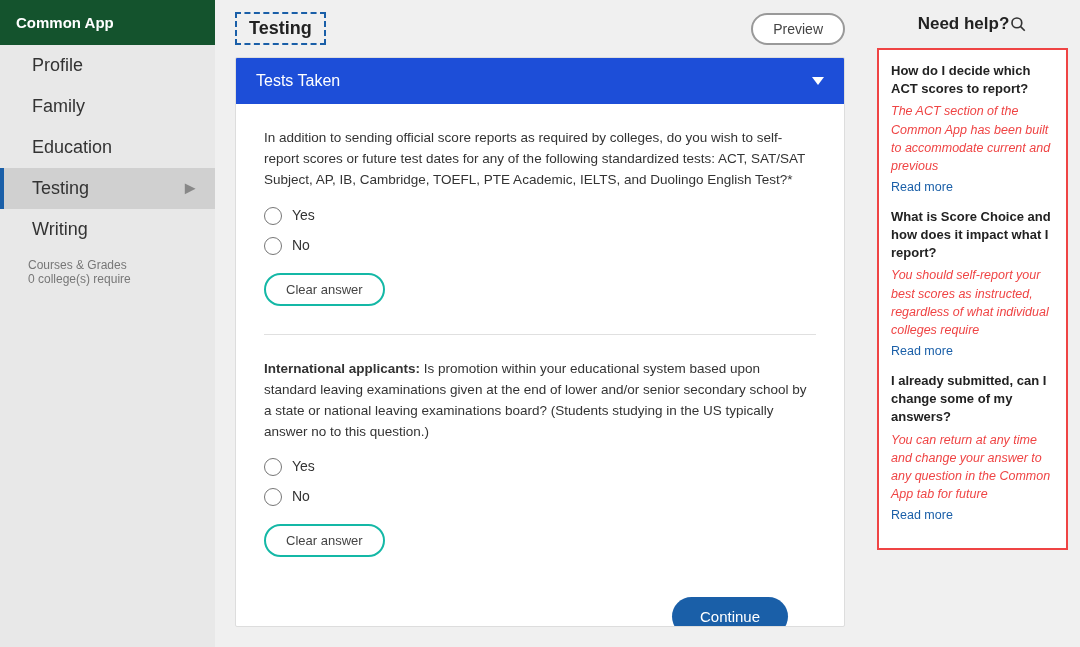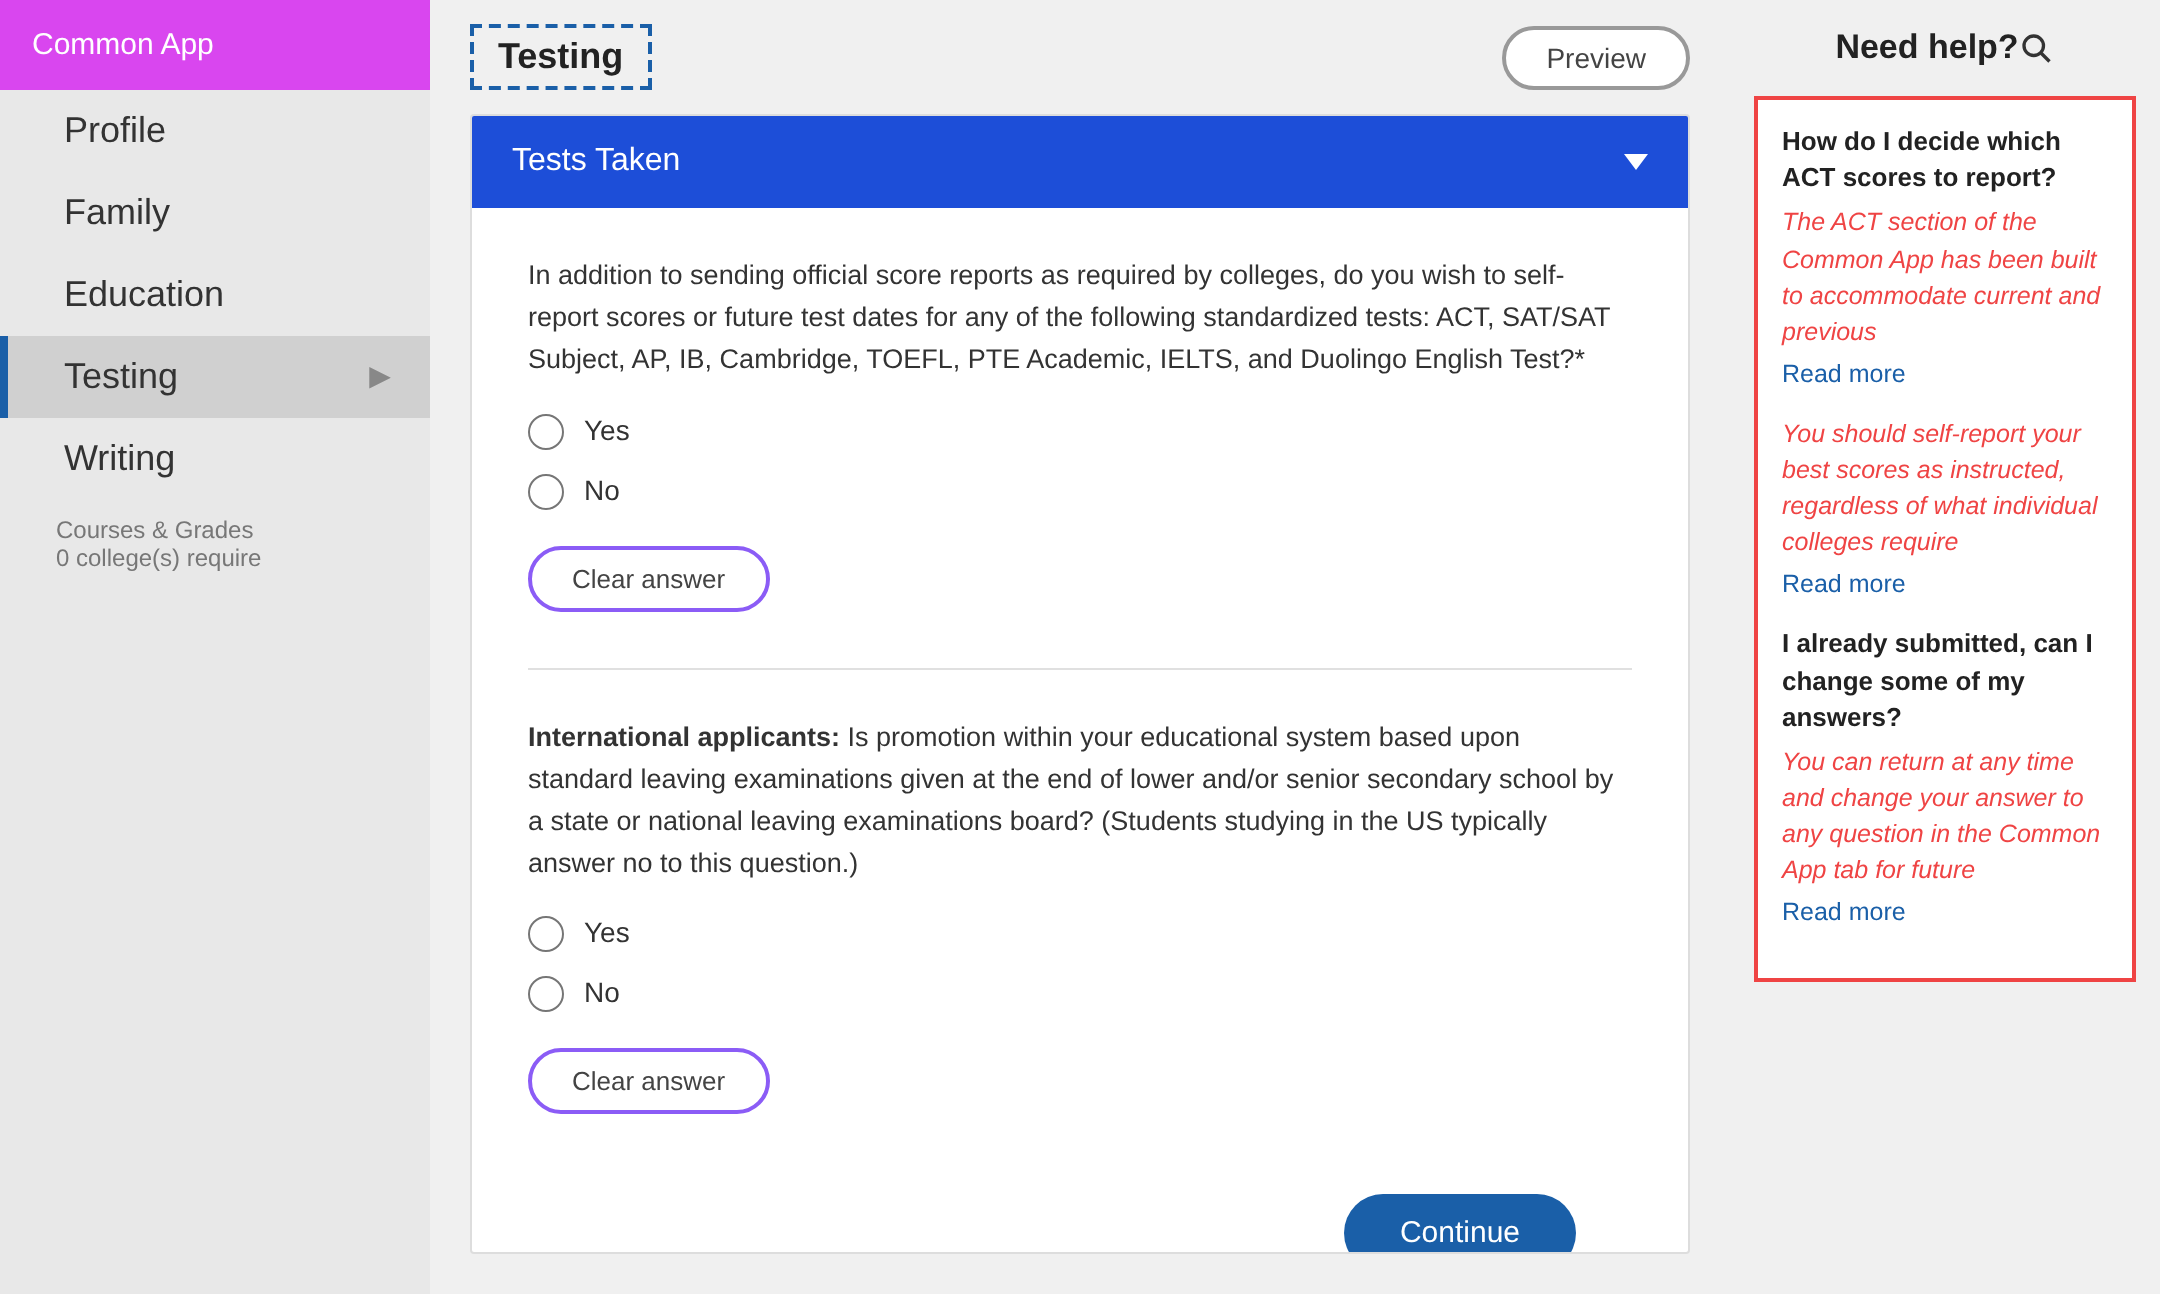--- a/index.html
+++ b/index.html
@@ -14,23 +14,23 @@
 
     
     #sidebar {
       width: 215px;
       background: #e8e8e8;
       flex-shrink: 0;
       display: flex;
       flex-direction: column;
     }
     #sidebar-header {
-      background: #d946ef;
+      background: #14532d;
       color: white;
-      font-weight: normal;
+      font-weight: bold;
       font-size: 15px;
       padding: 14px 16px;
     }
     .sidebar-item {
       padding: 10px 16px 10px 28px;
       color: #333;
       cursor: pointer;
       font-size: 18px;
       border-left: 4px solid transparent;
     }
@@ -131,21 +131,21 @@
       height: 18px;
       margin-right: 10px;
       cursor: pointer;
       accent-color: #1a5fa8;
     }
     .radio-label {
       font-size: 14px;
       color: #333;
     }
     .clear-answer-btn {
-      border: 2px solid #8b5cf6;
+      border: 2px solid #14b8a6;
       border-radius: 20px;
       background: white;
       padding: 7px 20px;
       font-size: 13px;
       color: #444;
       cursor: pointer;
       margin-top: 6px;
     }
 
     .divider {
@@ -320,20 +320,21 @@
       <line x1="15.5" y1="15.5" x2="21" y2="21"></line>
     </svg>
   </div>
   <div id="help-panel">
     <div class="help-item">
       <div class="help-item-title">How do I decide which ACT scores to report?</div>
       <div class="help-item-body">The ACT section of the Common App has been built to accommodate current and previous</div>
       <a class="help-read-more">Read more</a>
     </div>
     <div class="help-item">
+      <div class="help-item-title">What is Score Choice and how does it impact what I report?</div>
       <div class="help-item-body">You should self-report your best scores as instructed, regardless of what individual colleges require</div>
       <a class="help-read-more">Read more</a>
     </div>
     <div class="help-item">
       <div class="help-item-title">I already submitted, can I change some of my answers?</div>
       <div class="help-item-body">You can return at any time and change your answer to any question in the Common App tab for future</div>
       <a class="help-read-more">Read more</a>
     </div>
   </div>
 </div>

